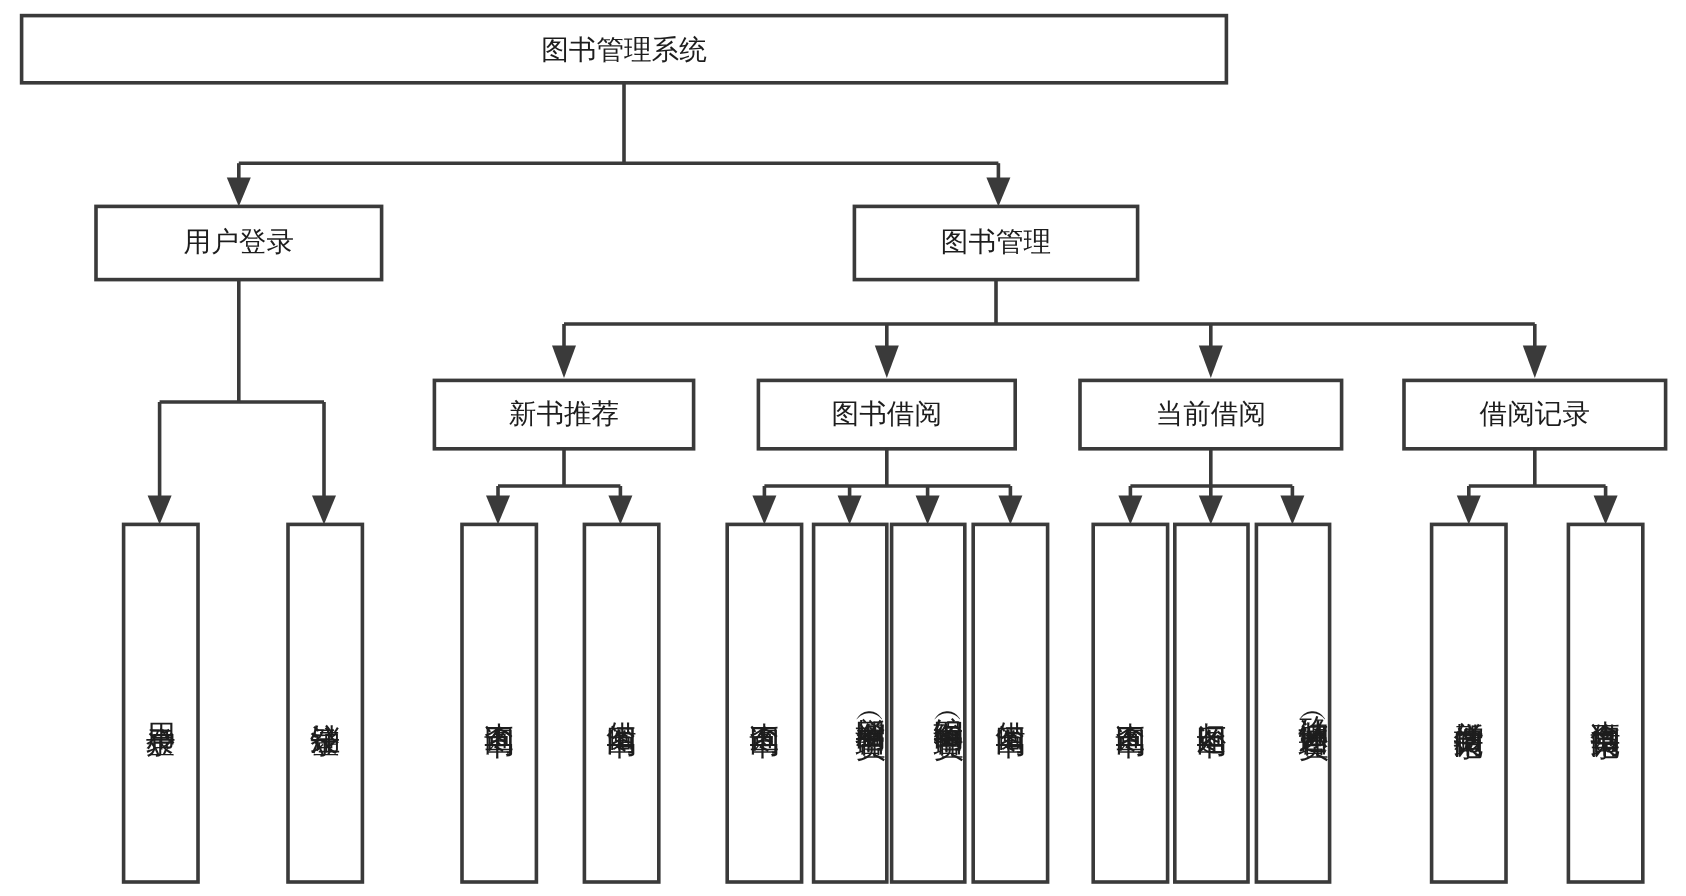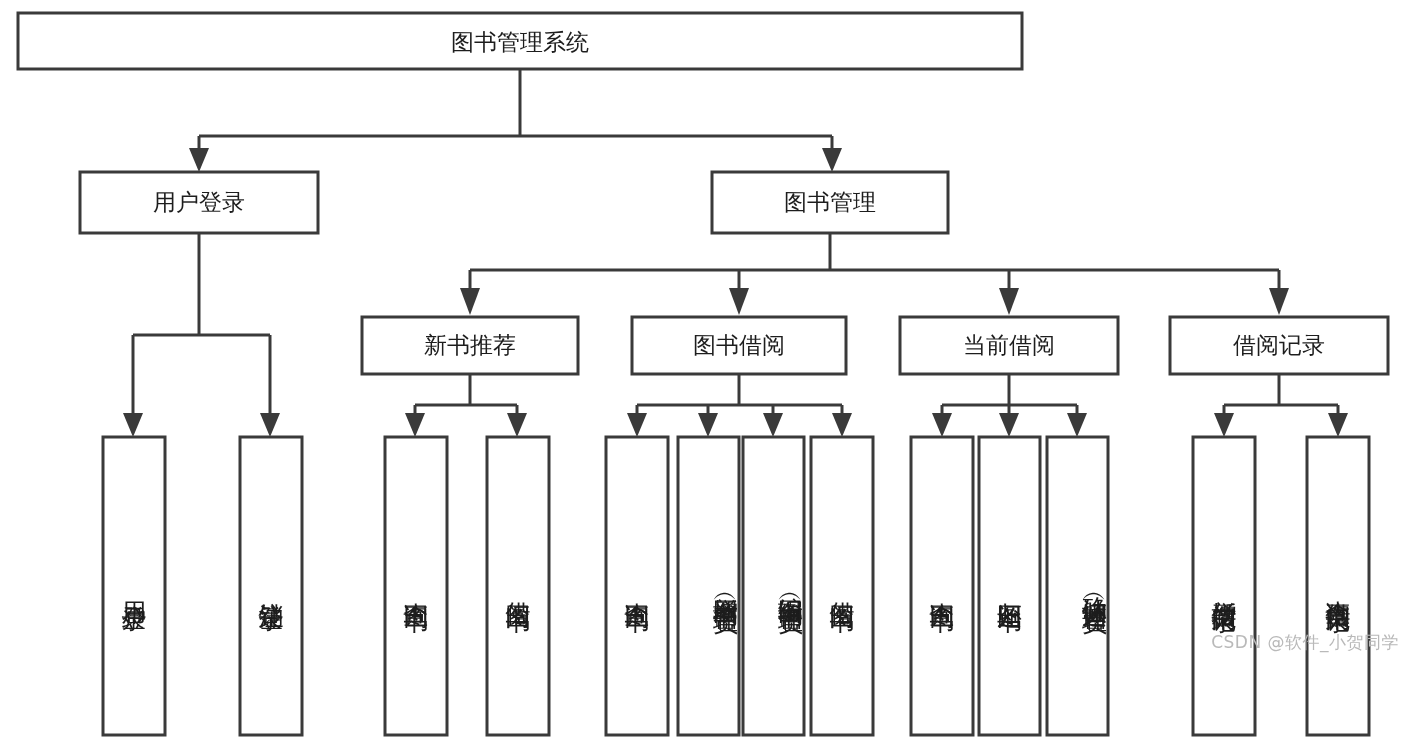--- a/index.html
+++ b/index.html
@@ -223,15 +223,14 @@
   <div class="node-label-v" style="left:743px; top:441px; width:61px; height:290px; display:flex; align-items:flex-start; justify-content:center;">编辑图书（管理员）</div>
   <div class="node-label-v" style="left:811px; top:437px; width:62px; height:298px; display:flex; align-items:center; justify-content:center;">借阅图书</div>
 
   <div class="node-label-v" style="left:911px; top:437px; width:62px; height:298px; display:flex; align-items:center; justify-content:center;">查询图书</div>
   <div class="node-label-v" style="left:979px; top:437px; width:61px; height:298px; display:flex; align-items:center; justify-content:center;">归还图书</div>
   <div class="node-label-v" style="left:1047px; top:441px; width:61px; height:290px; display:flex; align-items:flex-start; justify-content:center;">确认归还（管理员）</div>
 
   <div class="node-label-v" style="left:1193px; top:437px; width:62px; height:298px; display:flex; align-items:center; justify-content:center;">新增借阅记录</div>
   <div class="node-label-v" style="left:1307px; top:437px; width:62px; height:298px; display:flex; align-items:center; justify-content:center;">查询借阅记录</div>
 
-  <div class="watermark">CSDN @软件_小贺同学</div>
 
 </div>
 
 </body></html>

